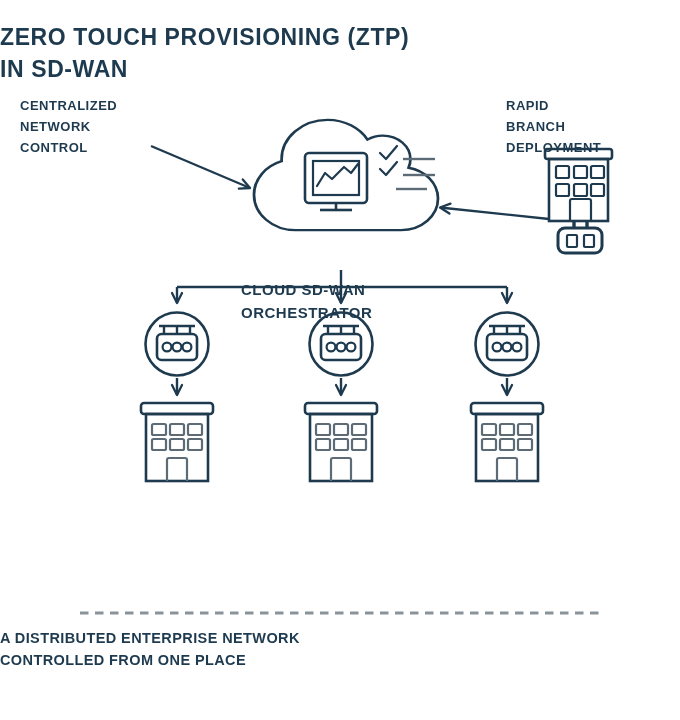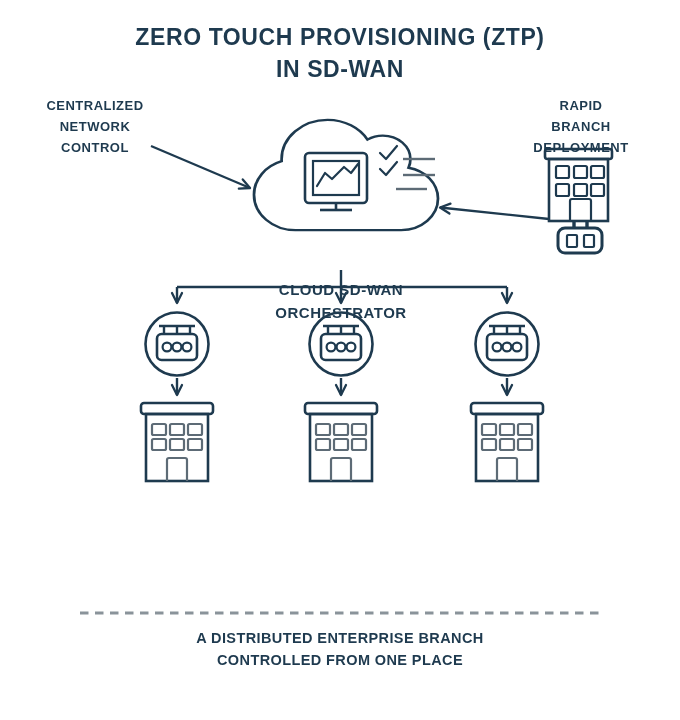--- a/index.html
+++ b/index.html
@@ -10,21 +10,21 @@
   }
   html,body{margin:0;padding:0;background:#fff;}
   .canvas{
     position:relative;width:680px;height:720px;
     background:var(--background);
     font-family:"Liberation Sans",sans-serif;
     overflow:hidden;
   }
   .txt{
     position:absolute;color:var(--ink);font-weight:700;
-    white-space:pre-line;text-align:center;
+    white-space:pre-line;
   }
   .title{top:22px;left:0;width:680px;font-size:23px;line-height:1.38;letter-spacing:.6px;}
   .side{font-size:13px;line-height:1.62;letter-spacing:.5px;}
   .left-label{top:95px;left:20px;width:150px;}
   .right-label{top:95px;left:506px;width:150px;}
   .cloud-label{top:236px;left:241px;width:200px;font-size:15px;line-height:1.5;letter-spacing:.5px;margin-top:43px;}
   .footer{top:627px;left:0;width:680px;font-size:14.5px;line-height:1.55;letter-spacing:.4px;}
   svg.abs{position:absolute;overflow:visible;}
   .stroke-ink{stroke:var(--ink);fill:none;}
   .stroke-soft{stroke:var(--soft);fill:none;}
@@ -159,16 +159,16 @@
     <rect x="8" y="13" width="62" height="67" class="stroke-ink" stroke-width="2.6"></rect>
     <rect x="14" y="23" width="14" height="11" rx="1.5" class="stroke-soft" stroke-width="2.2"></rect>
     <rect x="32" y="23" width="14" height="11" rx="1.5" class="stroke-soft" stroke-width="2.2"></rect>
     <rect x="50" y="23" width="14" height="11" rx="1.5" class="stroke-soft" stroke-width="2.2"></rect>
     <rect x="14" y="38" width="14" height="11" rx="1.5" class="stroke-soft" stroke-width="2.2"></rect>
     <rect x="32" y="38" width="14" height="11" rx="1.5" class="stroke-soft" stroke-width="2.2"></rect>
     <rect x="50" y="38" width="14" height="11" rx="1.5" class="stroke-soft" stroke-width="2.2"></rect>
     <path d="M29,80 L29,59 q0,-2 2,-2 L47,57 q2,0 2,2 L49,80" class="stroke-soft" stroke-width="2.2"></path>
   </svg>
 
-  <div class="txt footer">A DISTRIBUTED ENTERPRISE BRANCH
+  <div class="txt footer">A DISTRIBUTED ENTERPRISE NETWORK
 CONTROLLED FROM ONE PLACE</div>
 
 </div>
 
 </body></html>

